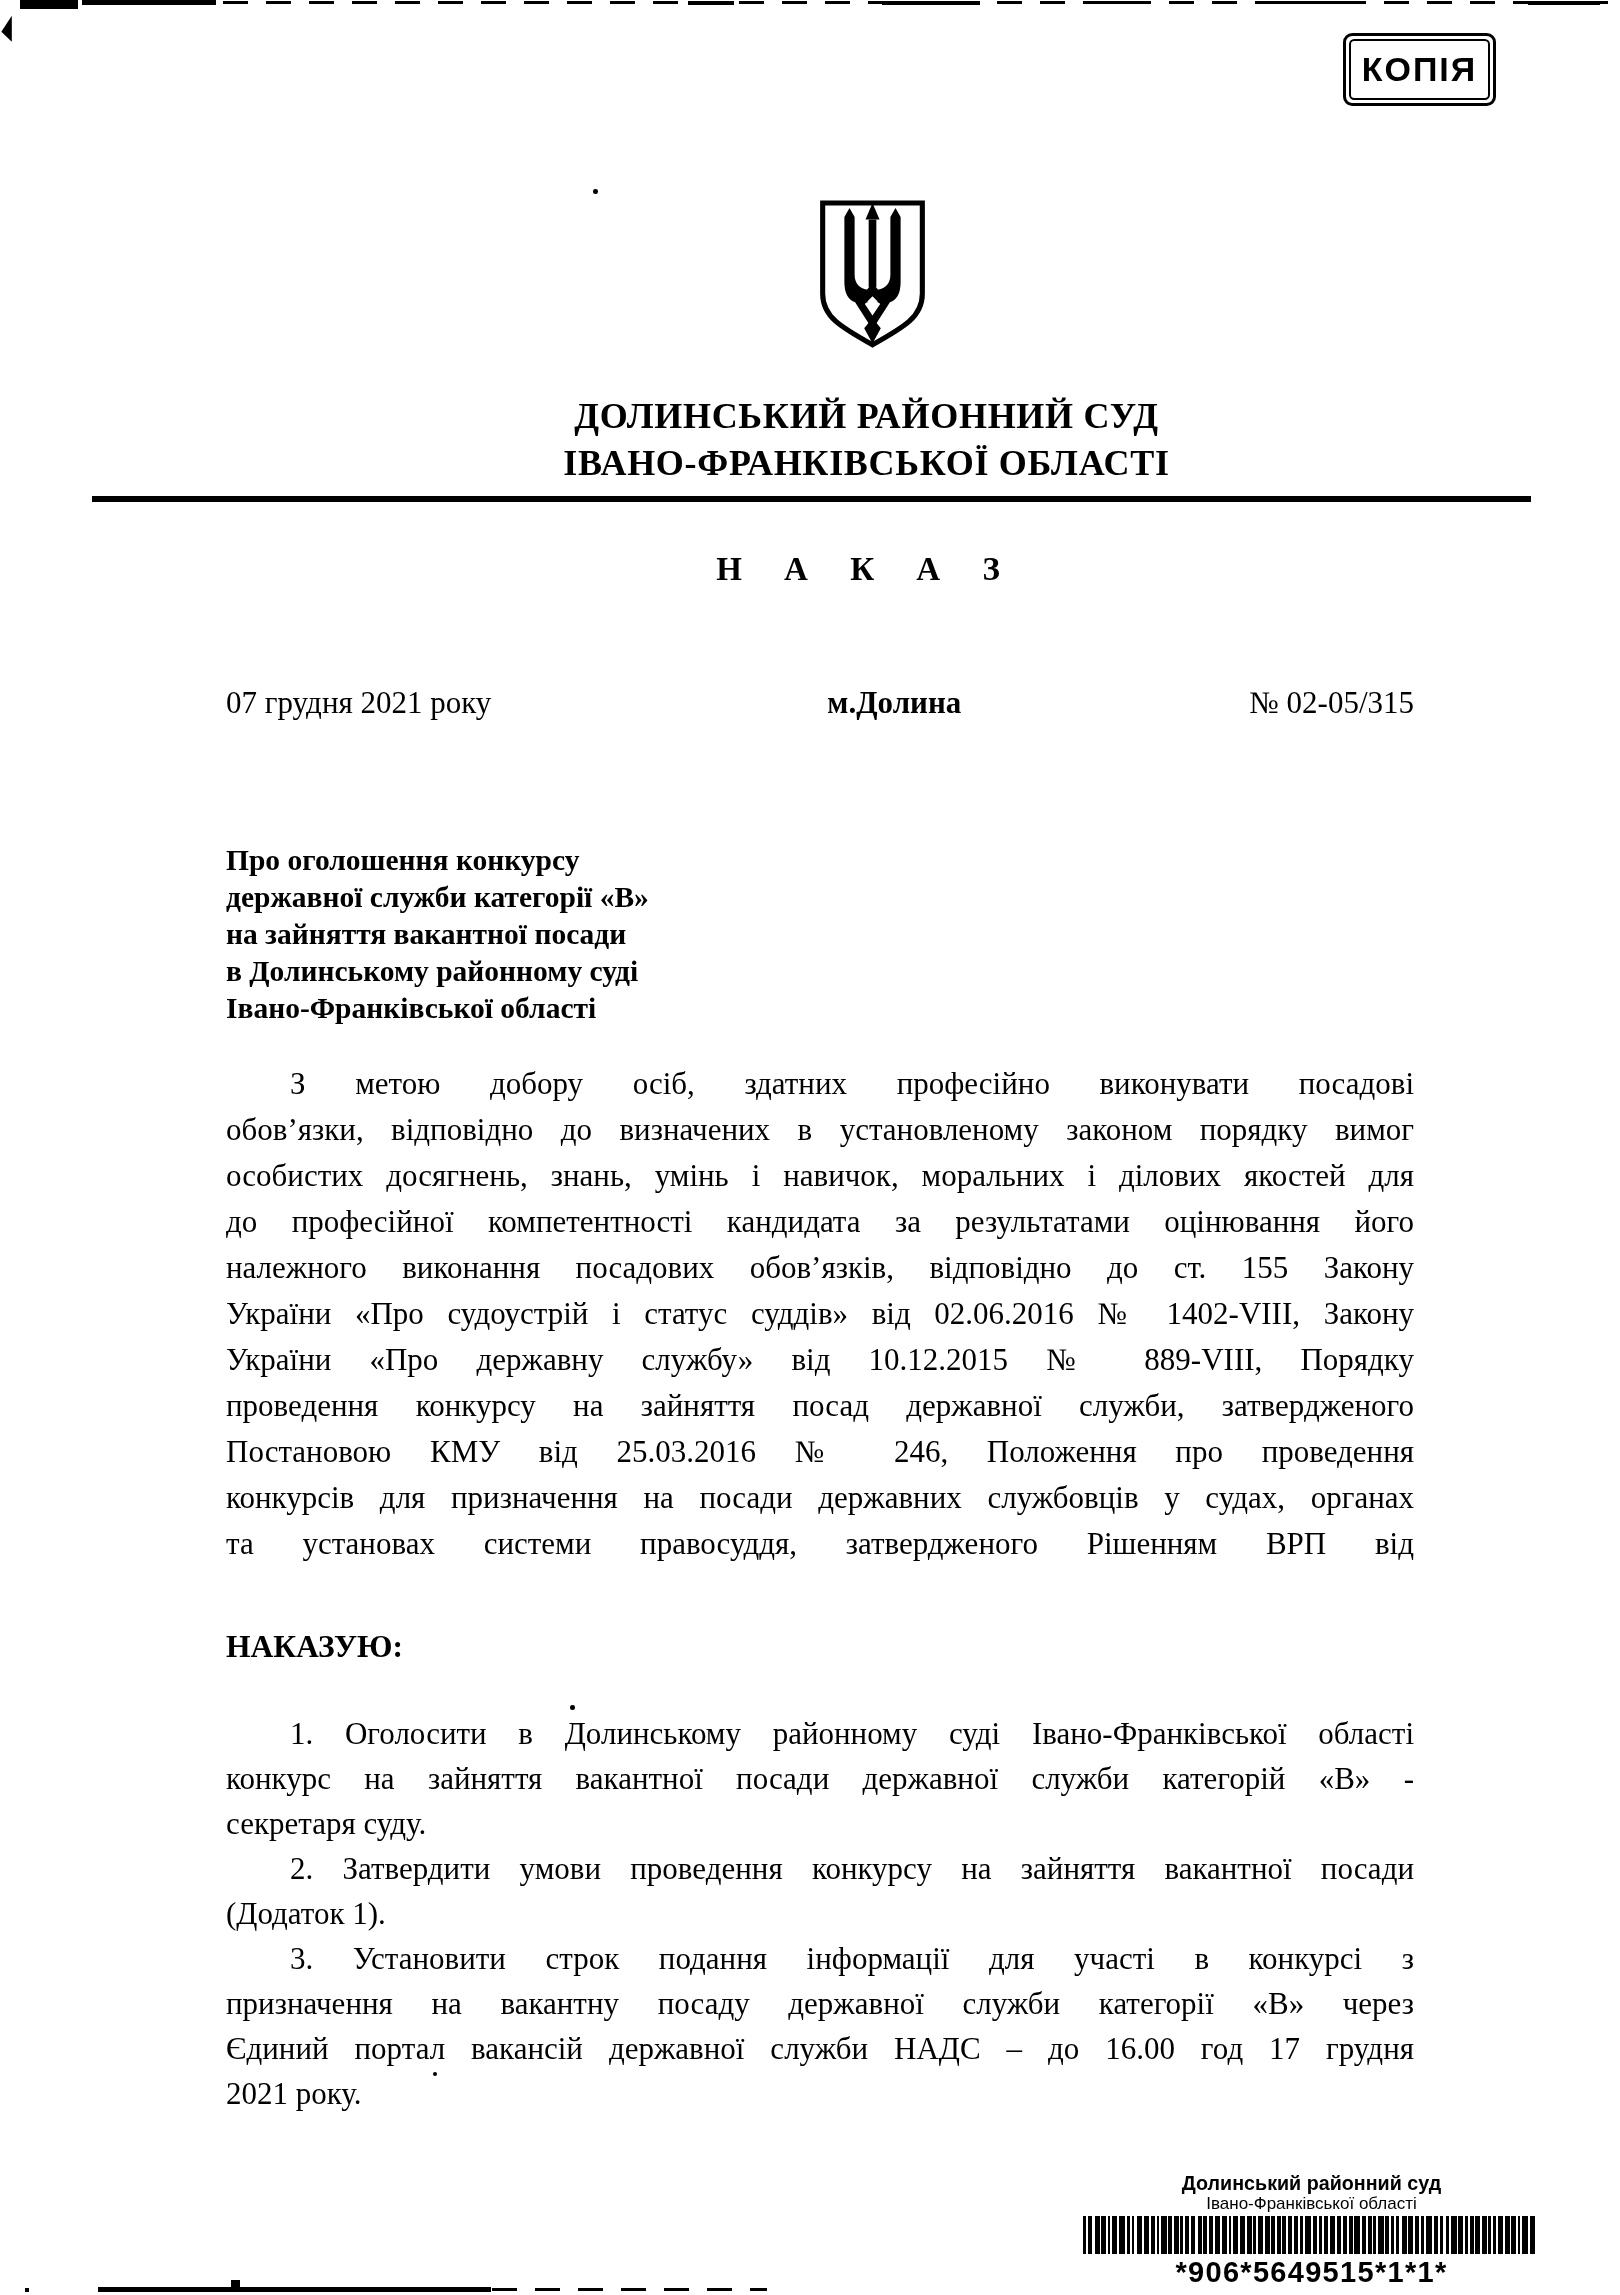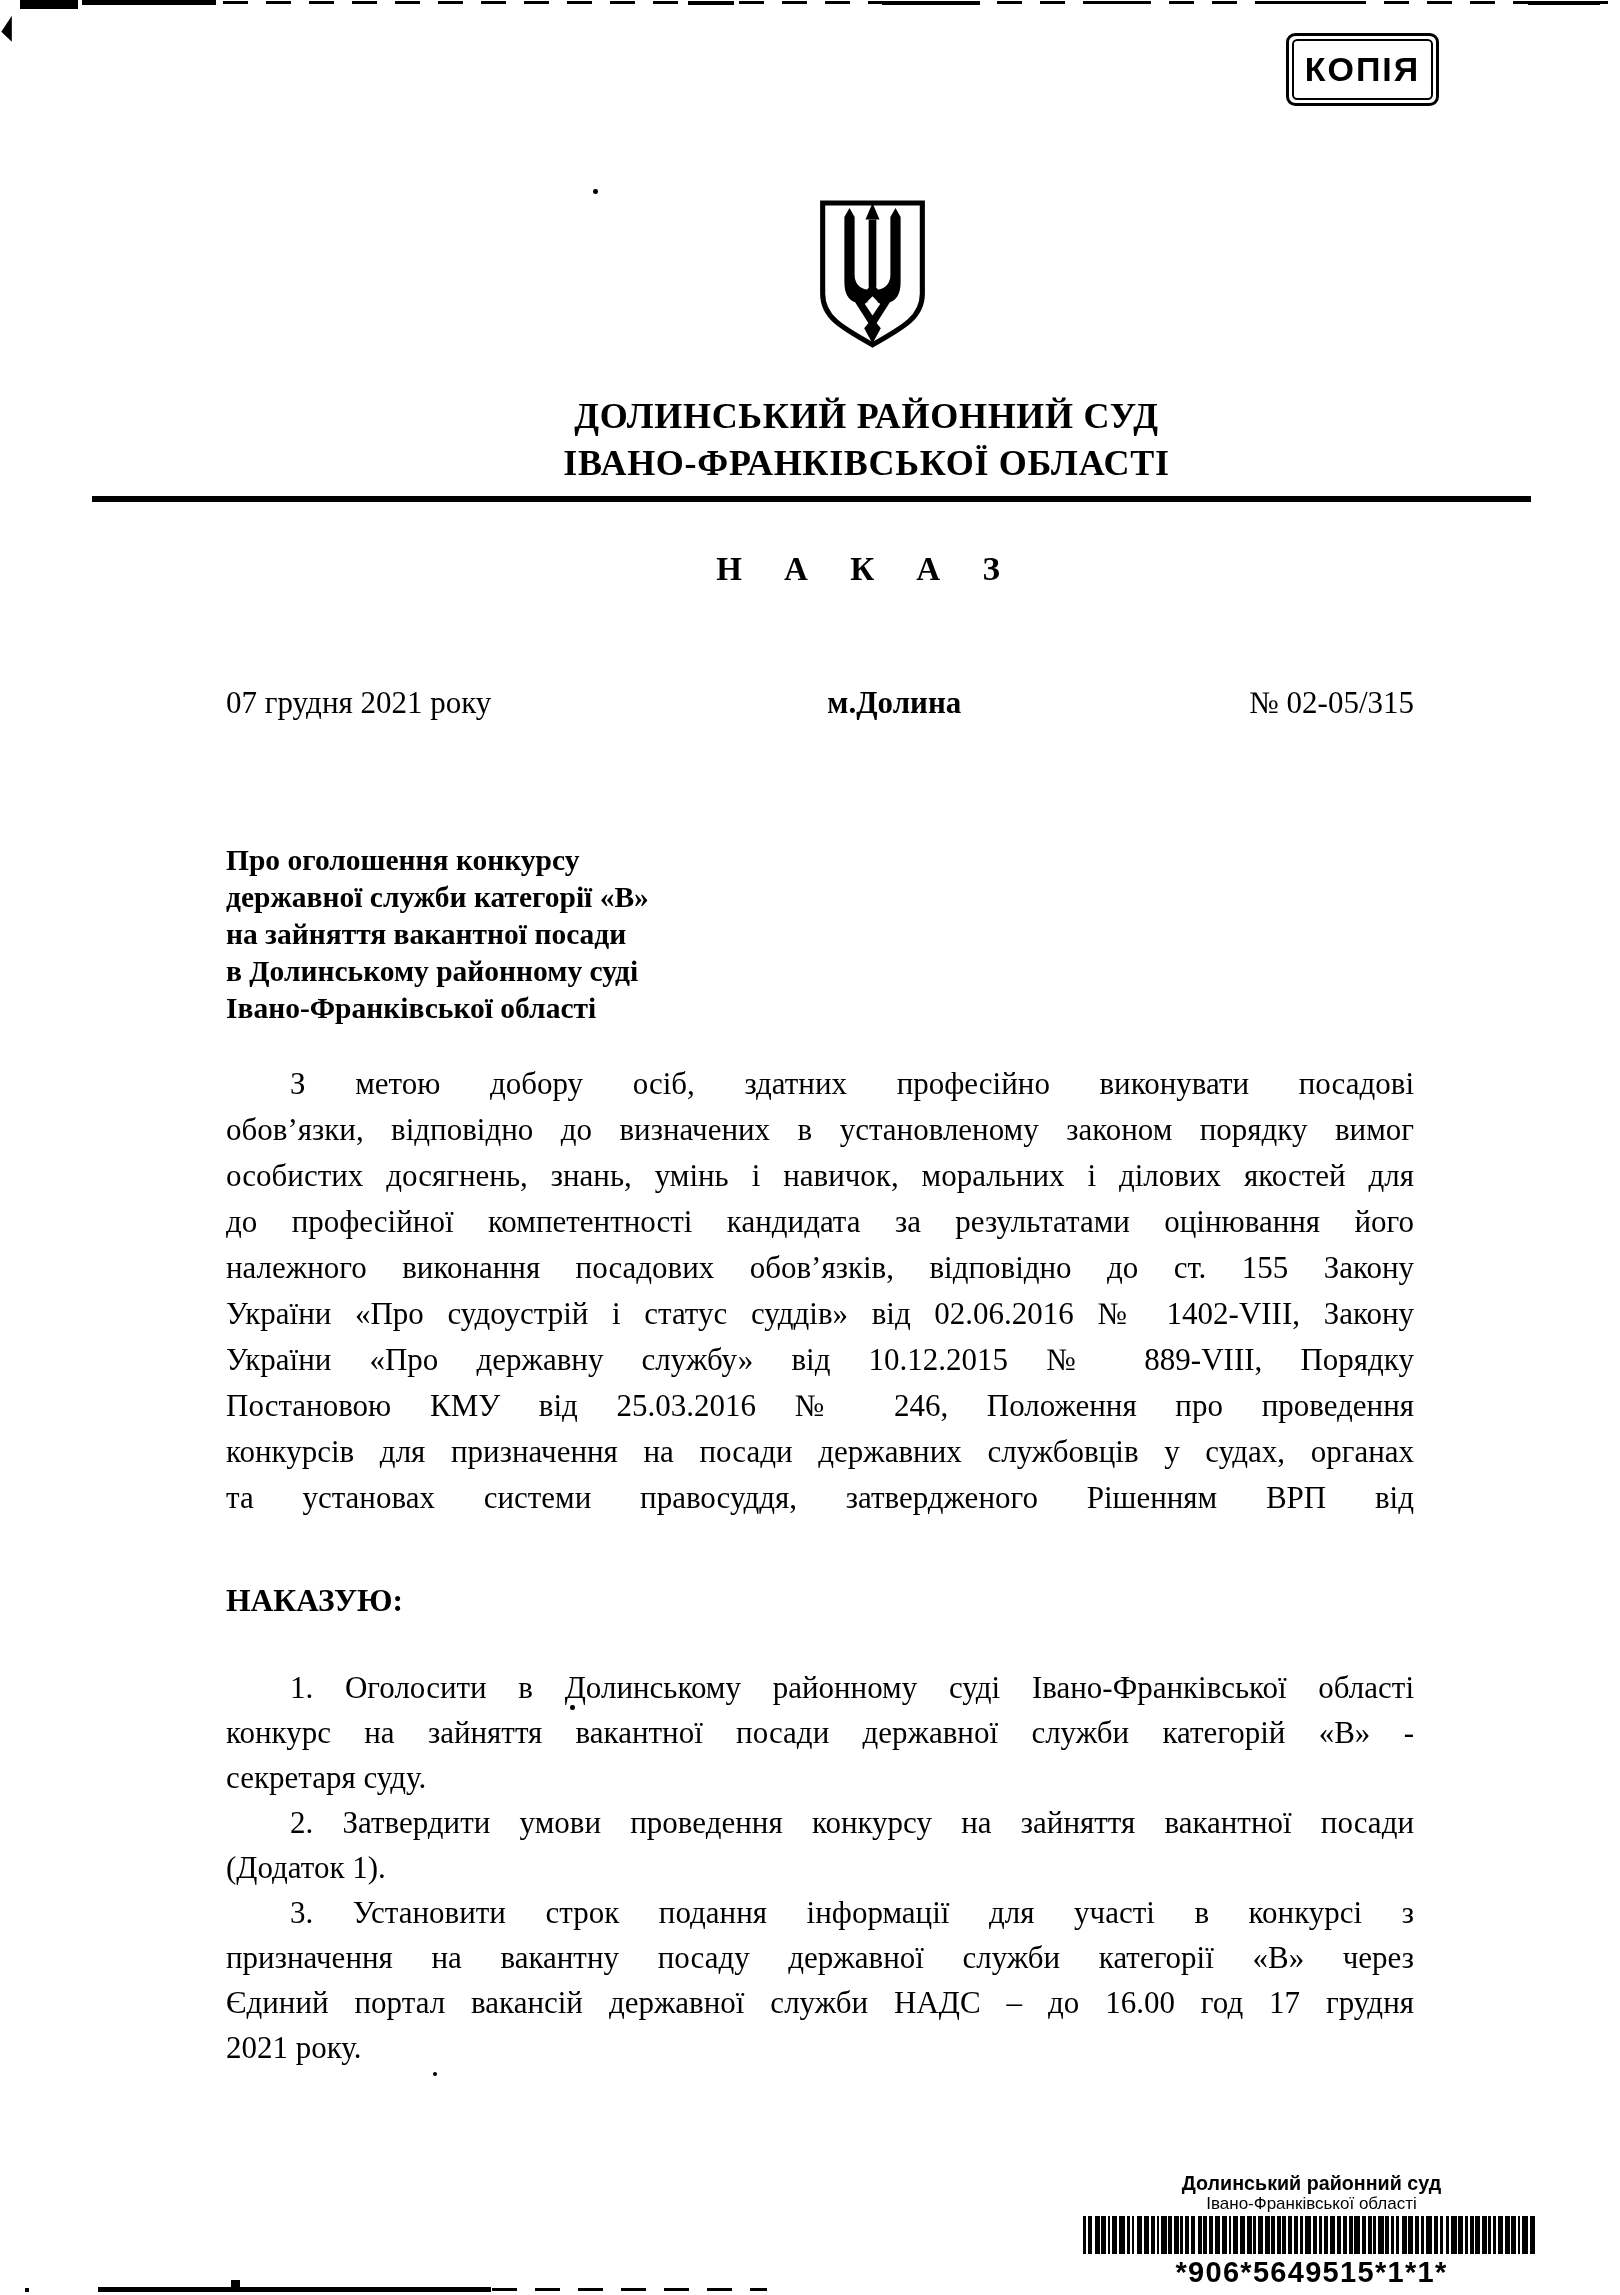--- a/index.html
+++ b/index.html
@@ -12,21 +12,21 @@
     color:#000;
   }
   
   .seg{position:absolute;background:#000;}
   .dashline{position:absolute;height:2.6px;
     background:repeating-linear-gradient(90deg,#000 0 25px,transparent 25px 43px);}
   .corner-mark{position:absolute;left:1.3px;top:15.7px;width:10.5px;height:26px;background:#000;
     clip-path:polygon(100% 0,100% 100%,0 62%);}
   .dot{position:absolute;background:#000;border-radius:50%;}
   
-  .stamp{position:absolute;left:1286px;top:33px;width:153px;height:73px;
+  .stamp{position:absolute;left:1343px;top:33px;width:153px;height:73px;
     border:3.9px solid #000;border-radius:9.2px;box-sizing:border-box;background:#fff;}
   .stamp-inner{position:absolute;inset:2.6px;border:2px solid #000;border-radius:5.2px;
     display:flex;align-items:center;justify-content:center;
     font-family:"Liberation Sans","DejaVu Sans",sans-serif;
     font-weight:bold;font-size:34px;letter-spacing:2px;}
   
   .emblem{position:absolute;left:815px;top:194px;width:115px;height:161px;}
   .court-header{position:absolute;left:273px;top:393px;width:1187px;text-align:center;
     font-weight:bold;font-size:36px;line-height:47px;letter-spacing:0.7px;}
   .rule{position:absolute;left:92px;top:496px;width:1439px;height:5.9px;background:#000;}
@@ -111,20 +111,21 @@
       </div>
 
     <div class="preamble">
         <div class="jline first">З метою добору осіб, здатних професійно виконувати посадові</div>
         <div class="jline">обов’язки, відповідно до визначених в установленому законом порядку вимог</div>
         <div class="jline">особистих досягнень, знань, умінь і навичок, моральних і ділових якостей для</div>
         <div class="jline">до професійної компетентності кандидата за результатами оцінювання його</div>
         <div class="jline">належного виконання посадових обов’язків, відповідно до ст. 155 Закону</div>
         <div class="jline">України «Про судоустрій і статус суддів» від 02.06.2016 № 1402-VIII, Закону</div>
         <div class="jline">України «Про державну службу» від 10.12.2015 № 889-VIII, Порядку</div>
+        <div class="jline">проведення конкурсу на зайняття посад державної служби, затвердженого</div>
         <div class="jline">Постановою КМУ від 25.03.2016 № 246, Положення про проведення</div>
         <div class="jline">конкурсів для призначення на посади державних службовців у судах, органах</div>
         <div class="jline">та установах системи правосуддя, затвердженого Рішенням ВРП від</div>
       </div>
 
     <div class="resolve">НАКАЗУЮ:</div>
 
     <div class="items">
       <div class="item">
           <div class="jline first">1. Оголосити в Долинському районному суді Івано-Франківської області</div>

